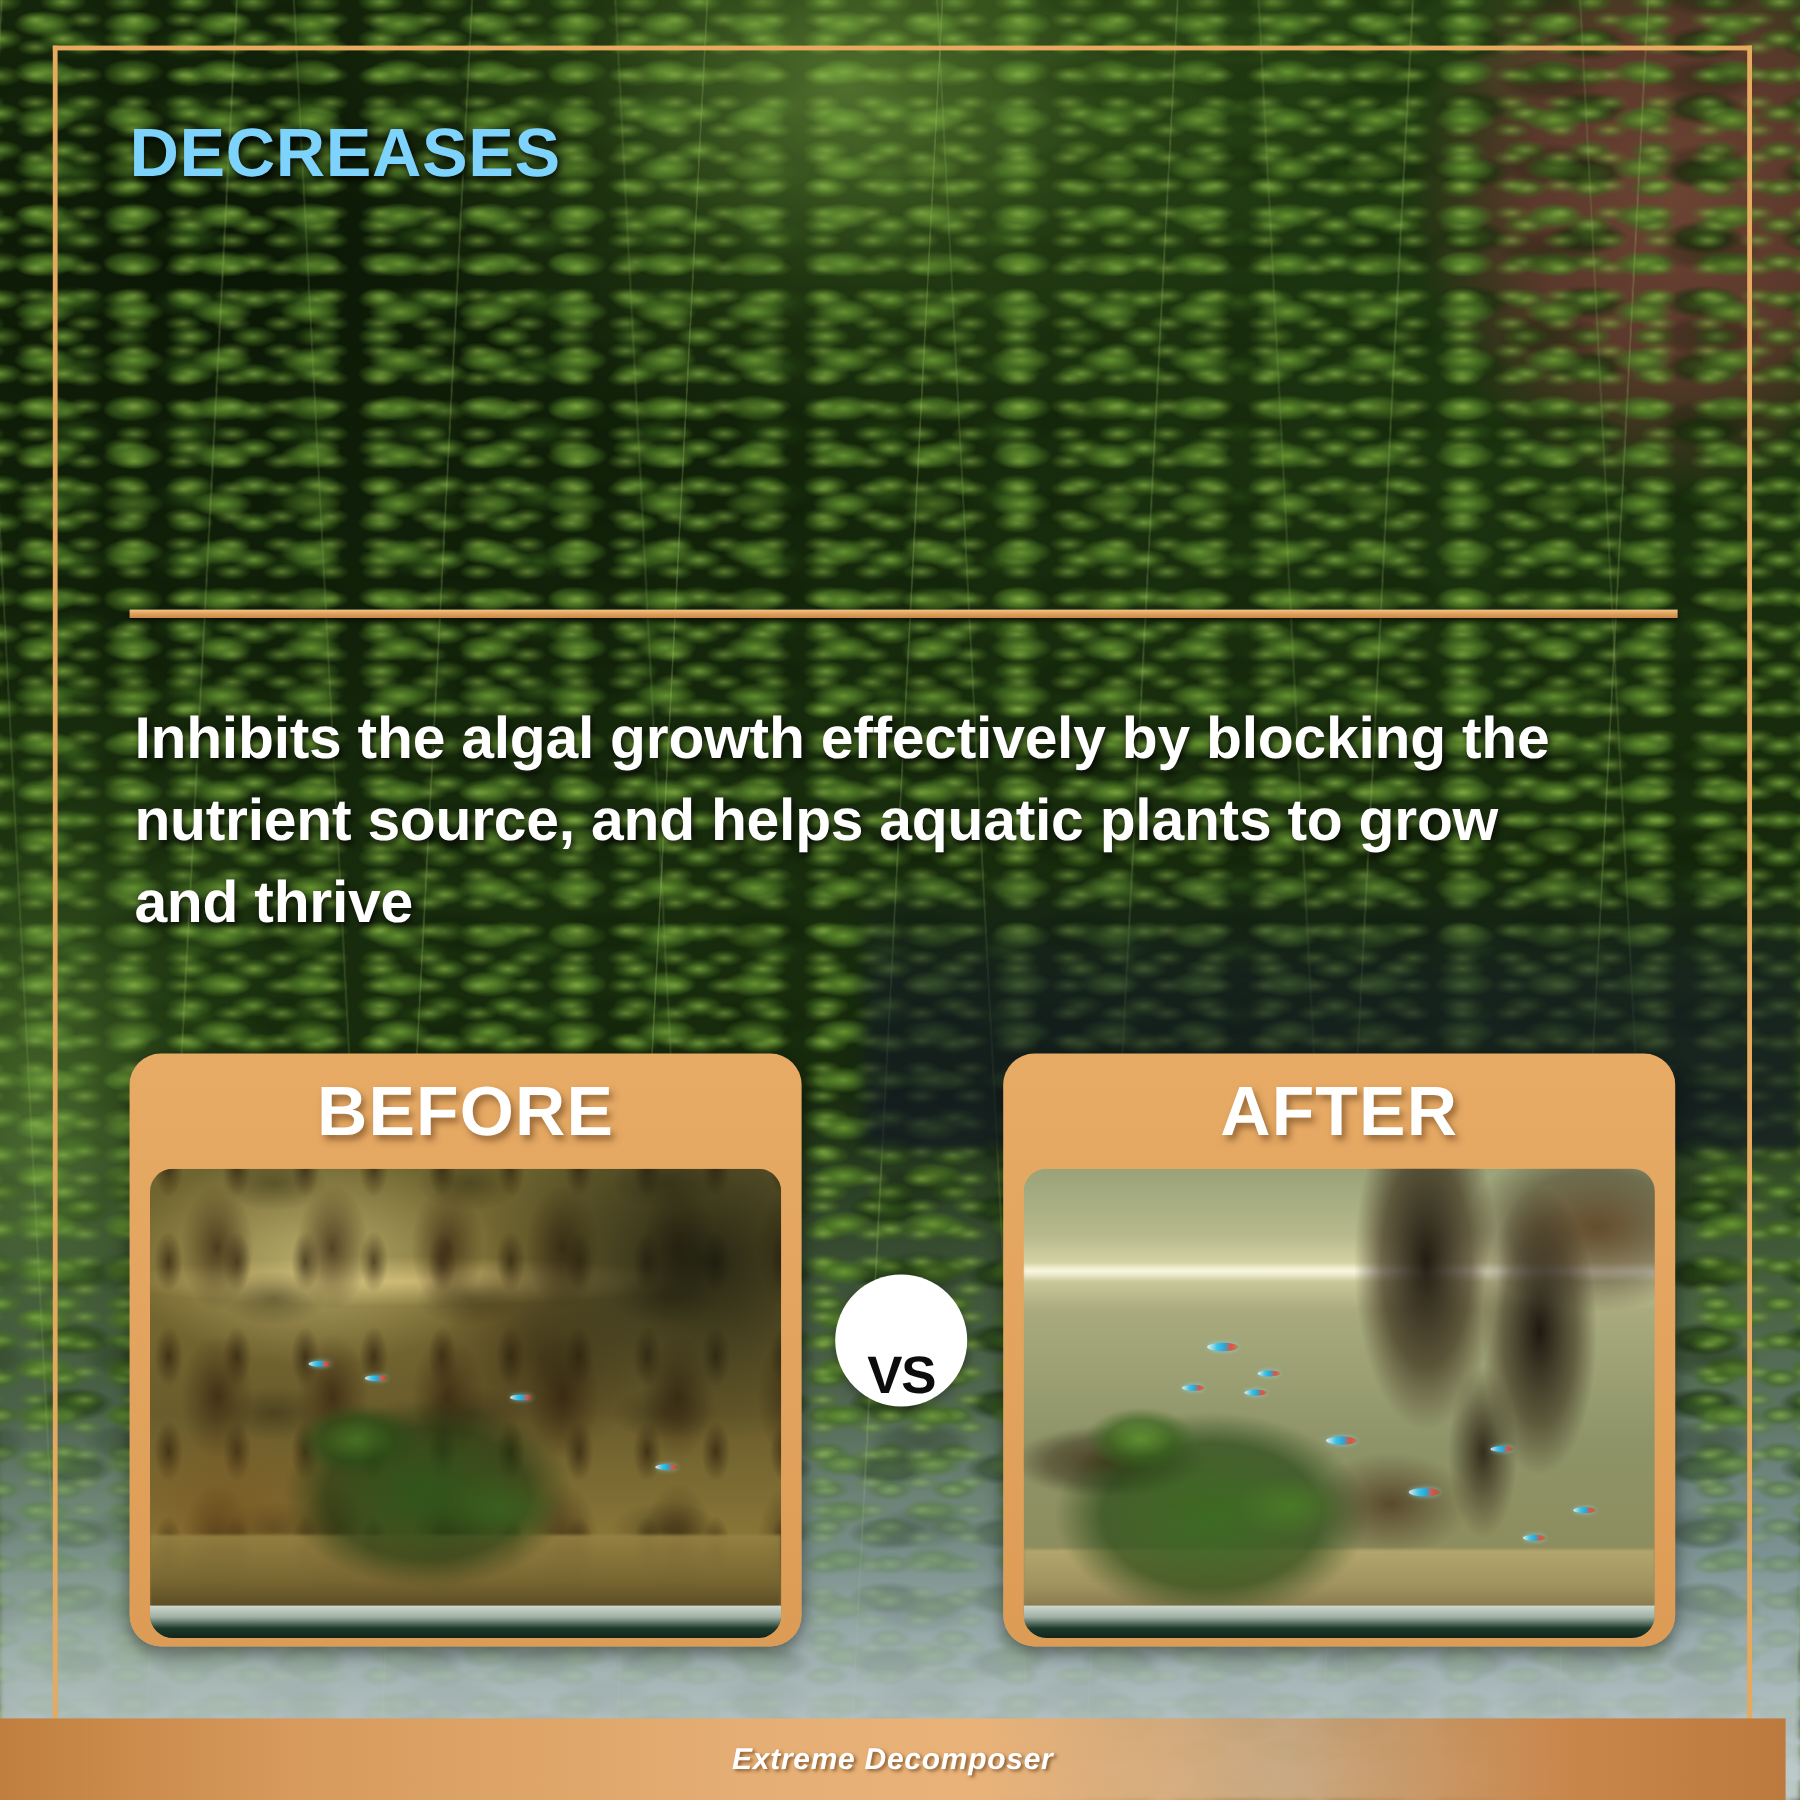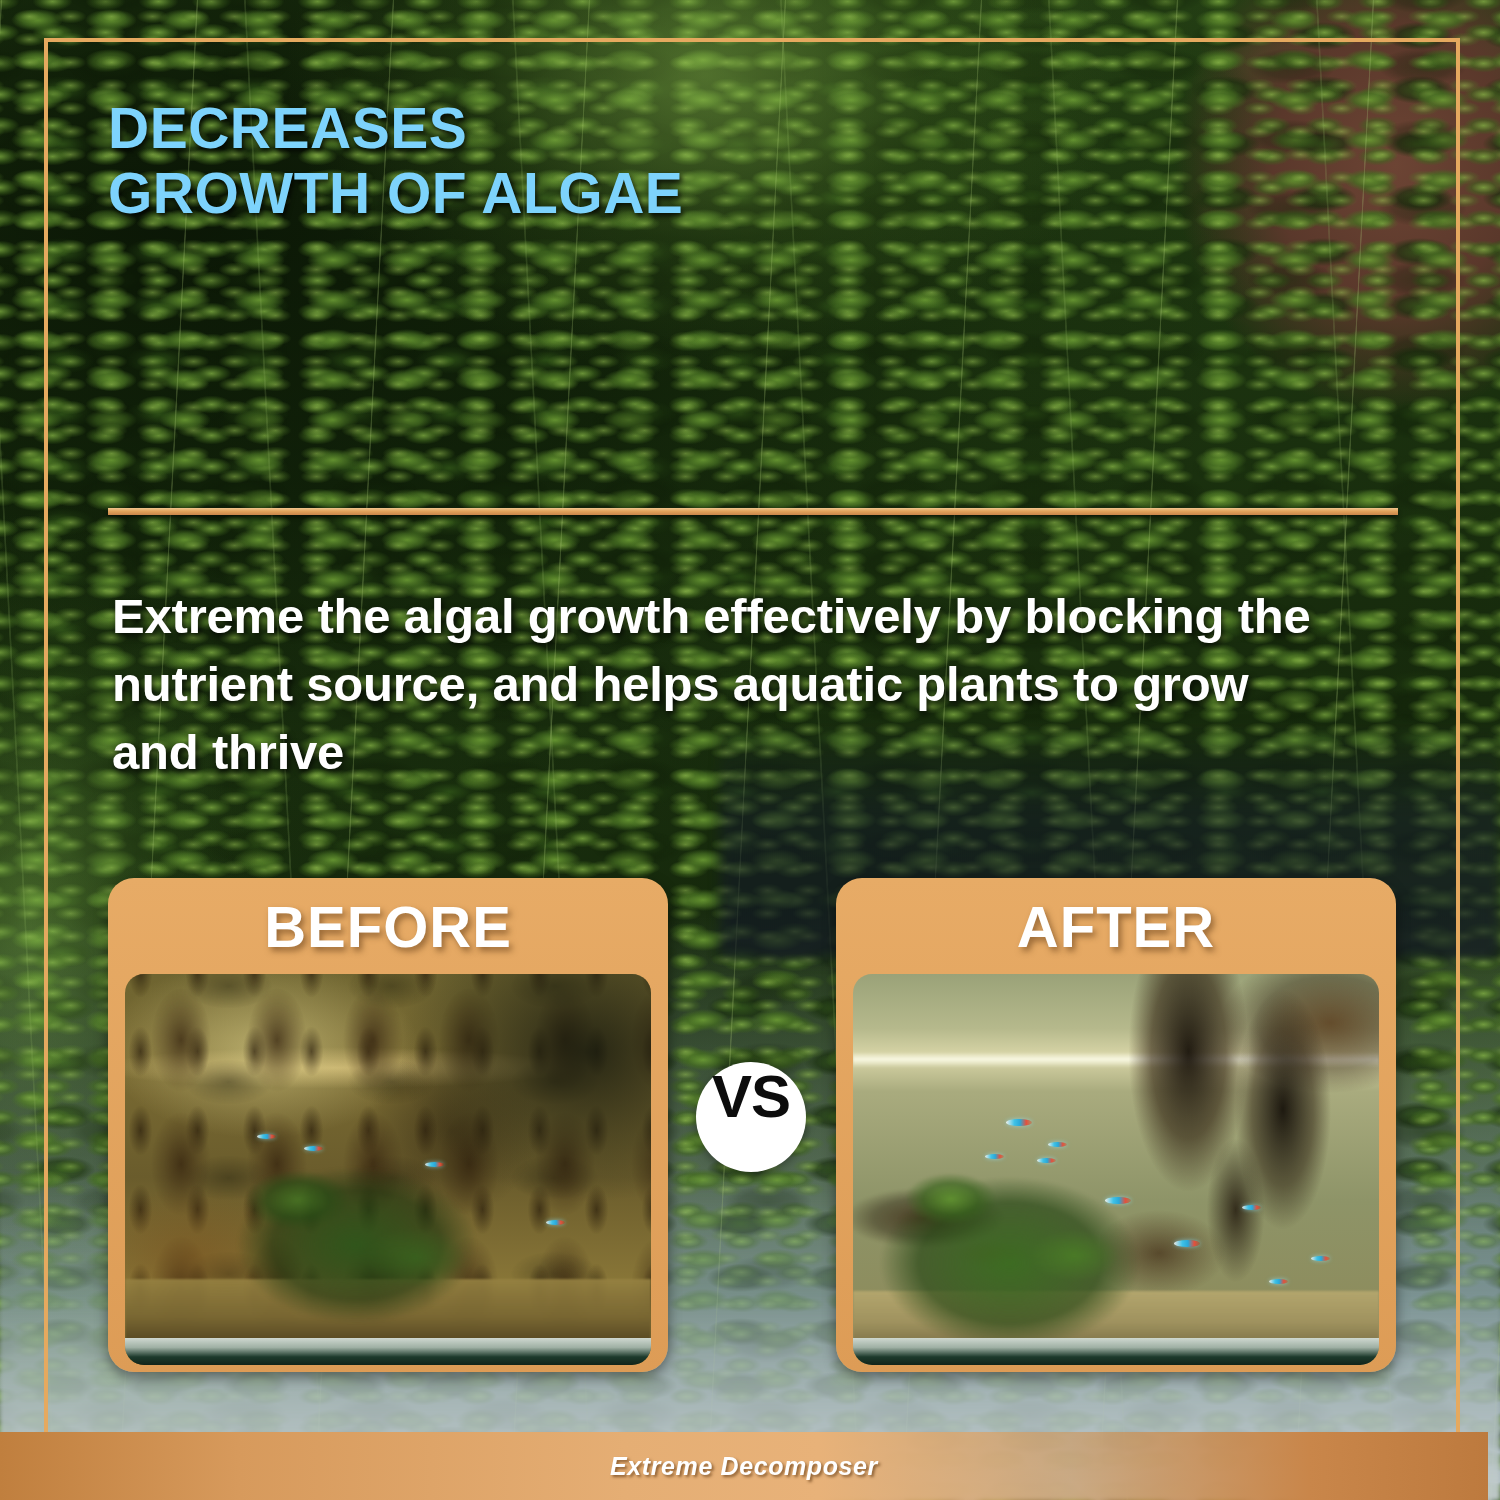--- a/index.html
+++ b/index.html
@@ -261,24 +261,24 @@
   }
   .fish.sm{ width:19px; height:5px; }
 
   
   .vs-badge{
     position:absolute;
     left:696px; top:1062px;
     width:110px; height:110px;
     border-radius:50%;
     background:#ffffff;
-    display:flex; align-items:flex-start; justify-content:center;
+    display:flex; align-items:flex-end; justify-content:center;
     color:#0c0c0c;
     font-weight:bold;
-    font-size:60px;
+    font-size:44px;
     letter-spacing:-1px;
     box-shadow:0 3px 10px rgba(0,0,0,.35);
     z-index:6;
   }
 
   
   .footer{
     position:absolute;
     left:0; right:12px; bottom:0; height:68px;
     background:linear-gradient(90deg,#c07f3e 0%, #d79a5c 16%, #e5ae74 42%, #e8b279 55%, #d2935294 72%, #c9864a 88%, #bd7a3e 100%);
@@ -304,27 +304,26 @@
     <div class="stems"></div>
     <div class="bg-light"></div>
     <div class="bg-darkband"></div>
     <div class="bg-floor"></div>
   </div>
 
   <div class="frame"></div>
 
   <div class="headline">
     <div class="hl-line">DECREASES</div>
-    <div class="hl-line">GROWTH OF ALGAE</div>
     <div class="hl-gap"></div>
   </div>
 
   <div class="divider"></div>
 
-  <div class="body-copy">Extreme the algal growth effectively by blocking the nutrient source, and helps aquatic plants to grow and thrive</div>
+  <div class="body-copy">Inhibits the algal growth effectively by blocking the nutrient source, and helps aquatic plants to grow and thrive</div>
 
   <div class="cards">
 
     <div class="card before">
       <div class="card-title">BEFORE</div>
       <div class="card-photo">
         <div class="tank-before"></div>
         <div class="algae-smudge"></div>
         <div class="algae-dark"></div>
         <div class="substrate-before"></div>

